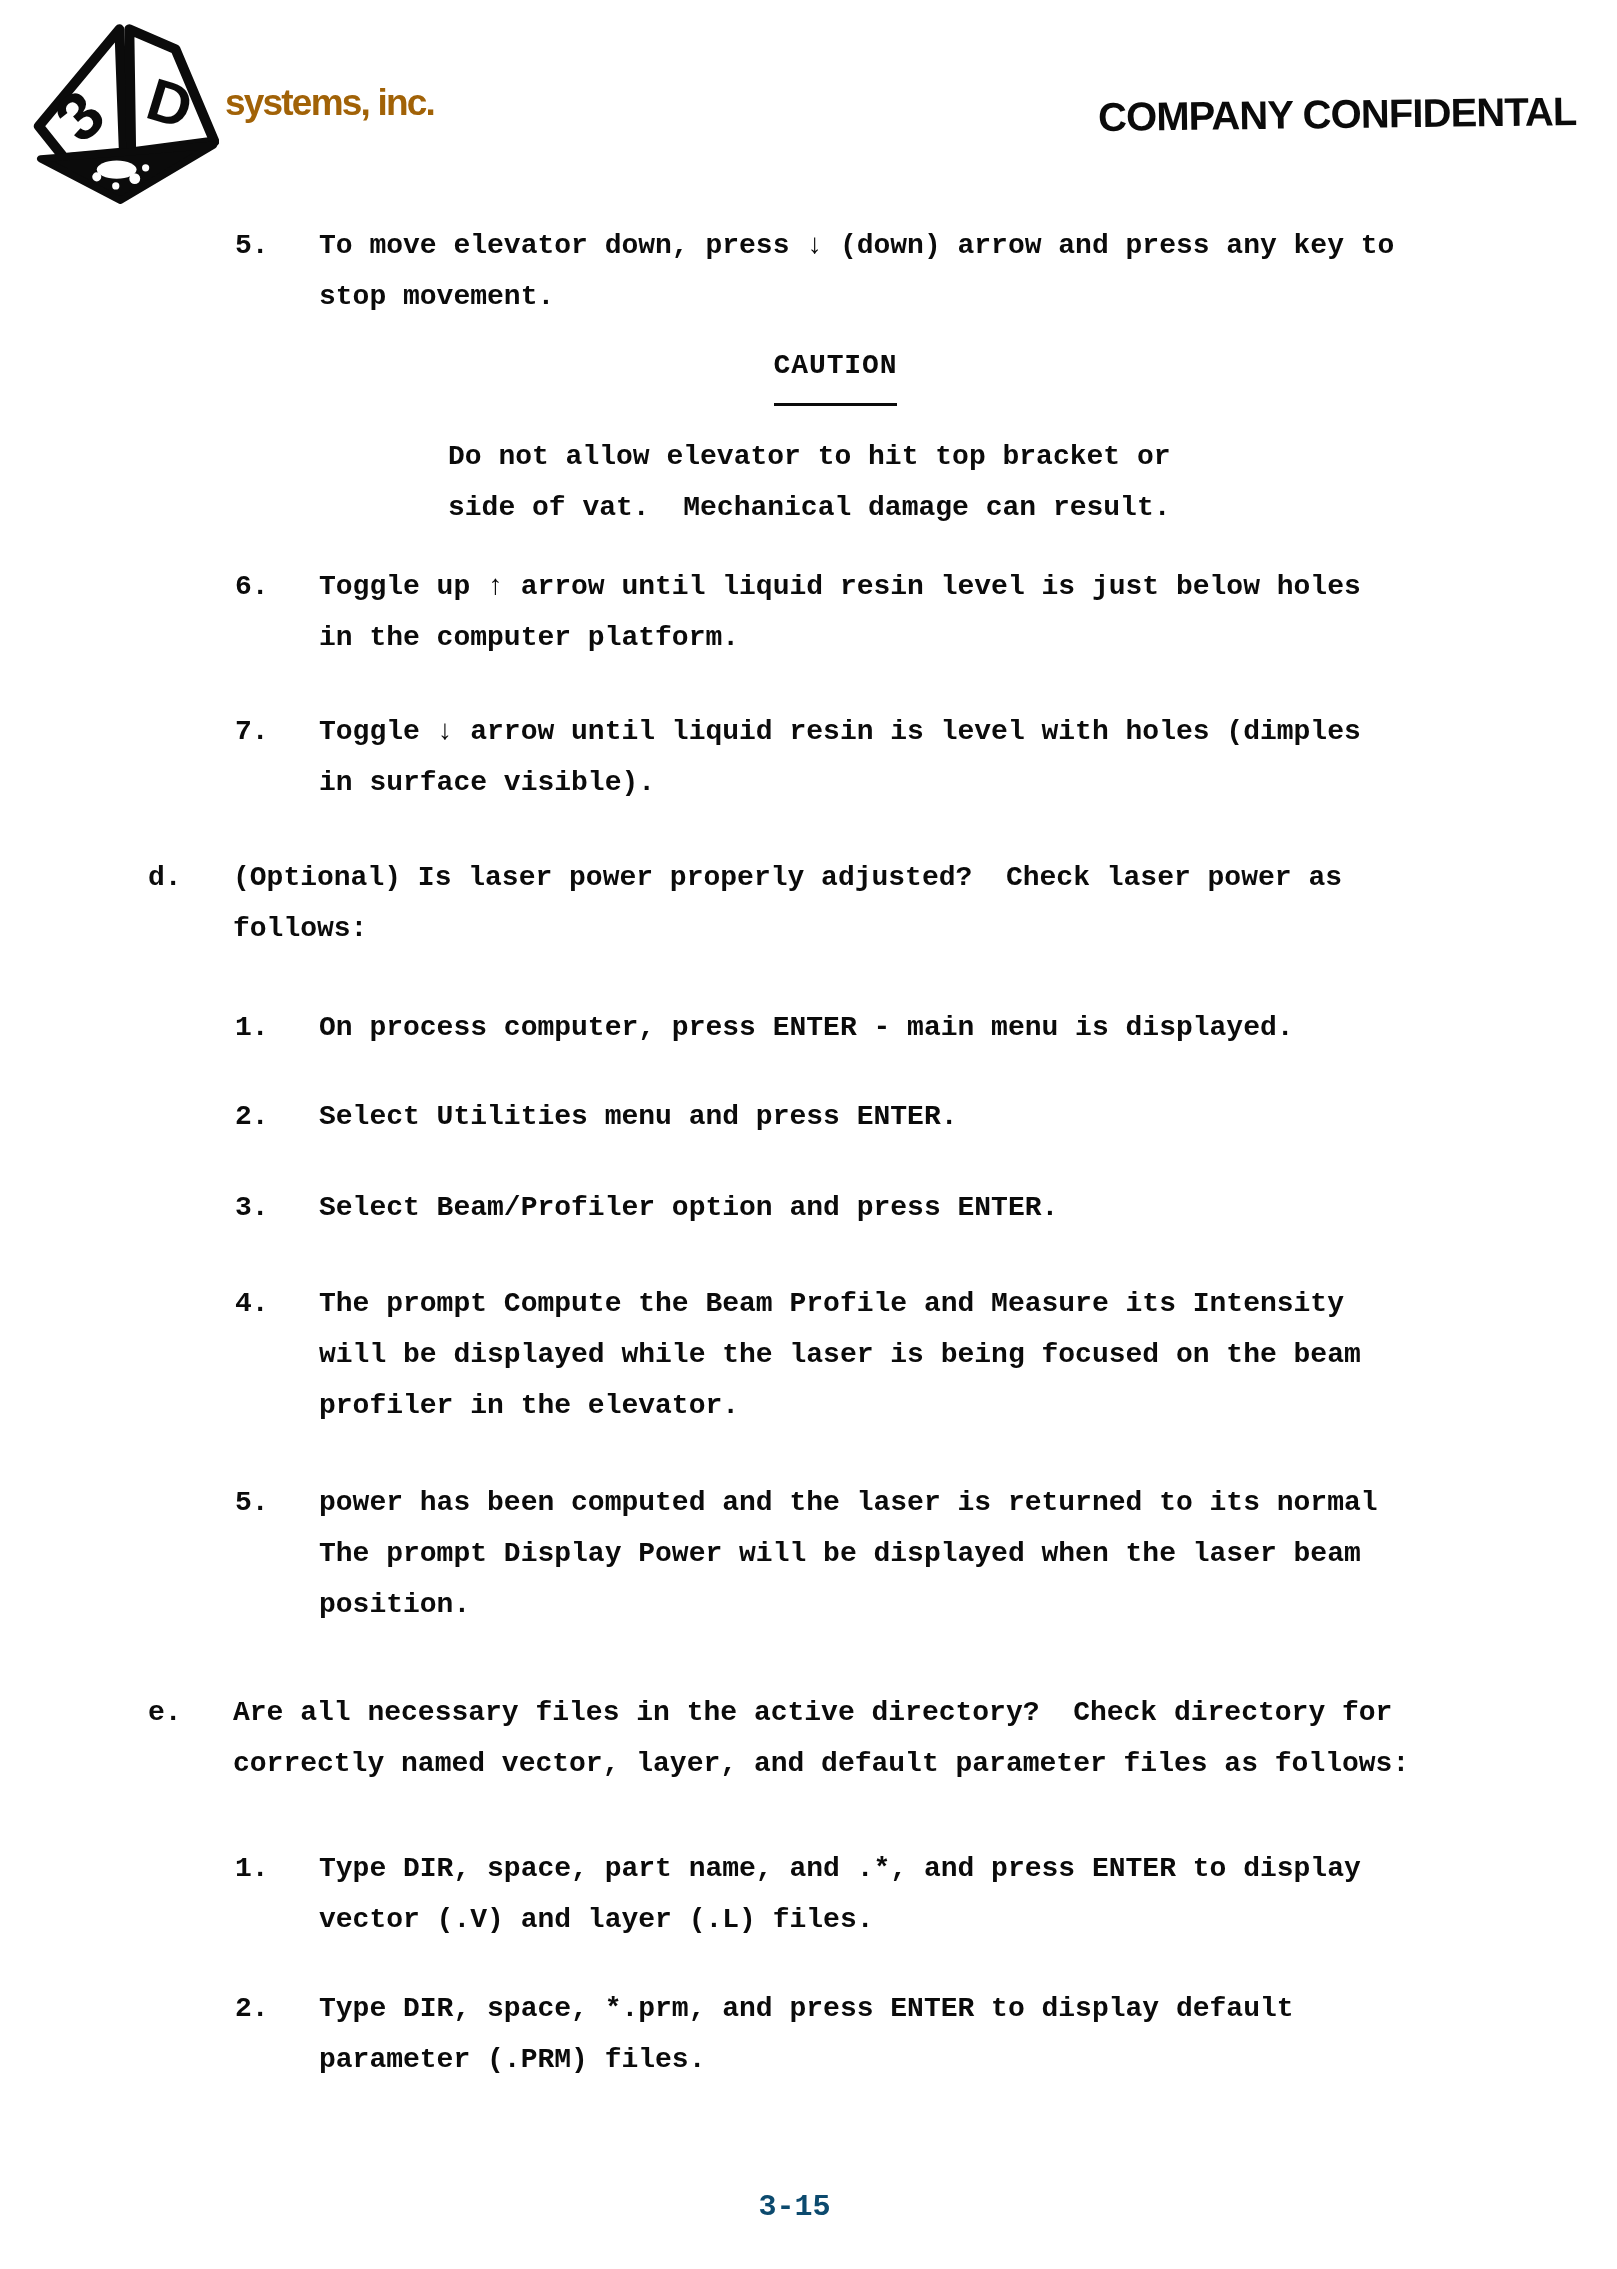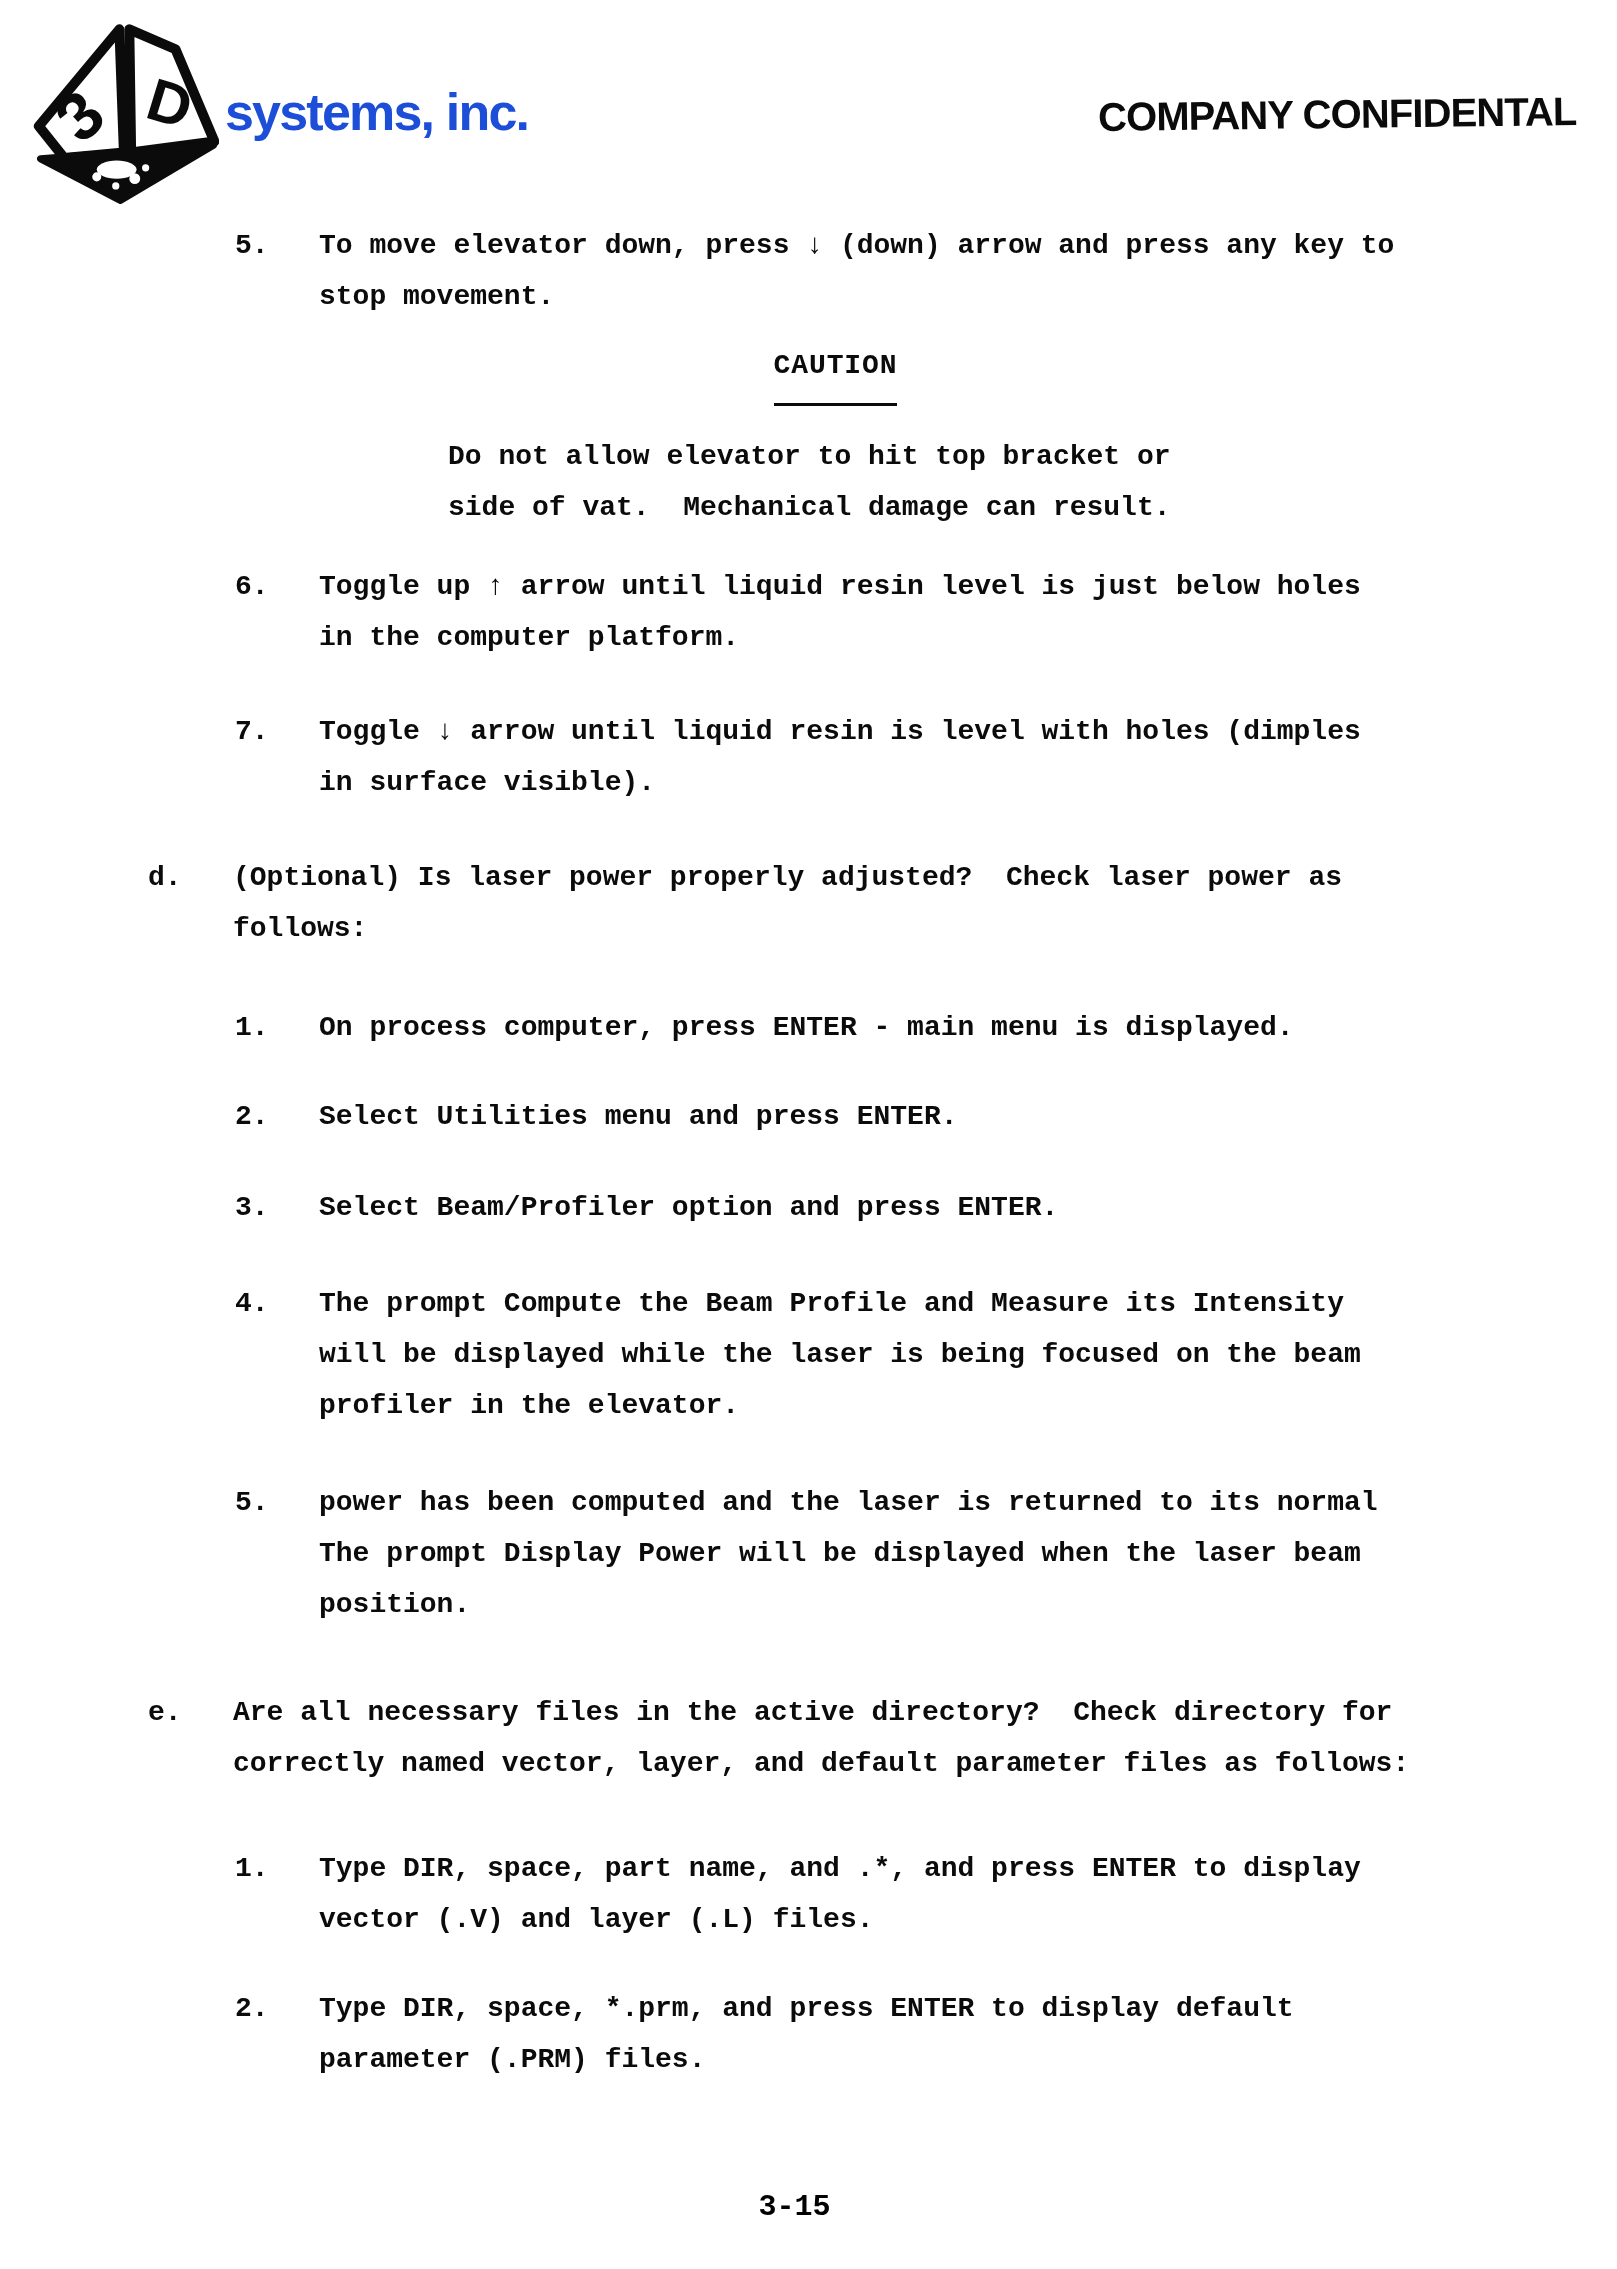--- a/index.html
+++ b/index.html
@@ -30,23 +30,23 @@
     font-family: "Liberation Sans", "DejaVu Sans", sans-serif;
     font-weight: 700;
     fill: #0b0b0b;
   }
   .brand {
     position: absolute;
     left: 225px;
     top: 82px;
     font-family: "Liberation Sans", "DejaVu Sans", sans-serif;
     font-weight: 700;
-    font-size: 52px;
+    font-size: 37px;
     letter-spacing: -1.8px;
-    color: #1d4ed8;
+    color: #a16207;
     white-space: pre;
   }
   .confidential {
     position: absolute;
     right: 41px;
     top: 92px;
     font-family: "Liberation Sans", "DejaVu Sans", sans-serif;
     font-weight: 700;
     font-size: 40px;
     letter-spacing: -0.9px;
@@ -89,21 +89,21 @@
 
   .footer {
     position: absolute;
     left: 0;
     top: 2190px;
     width: 1617px;
     text-align: center;
     font-family: "Liberation Mono", "DejaVu Sans Mono", monospace;
     font-weight: 700;
     font-size: 30px;
-    color: #000000;
+    color: #0c4a6e;
   }
   .footer .page-num {
     display: inline-block;
     transform: translateX(-14px);
     white-space: pre;
   }
 </style>
 </head>
 <body>
 

